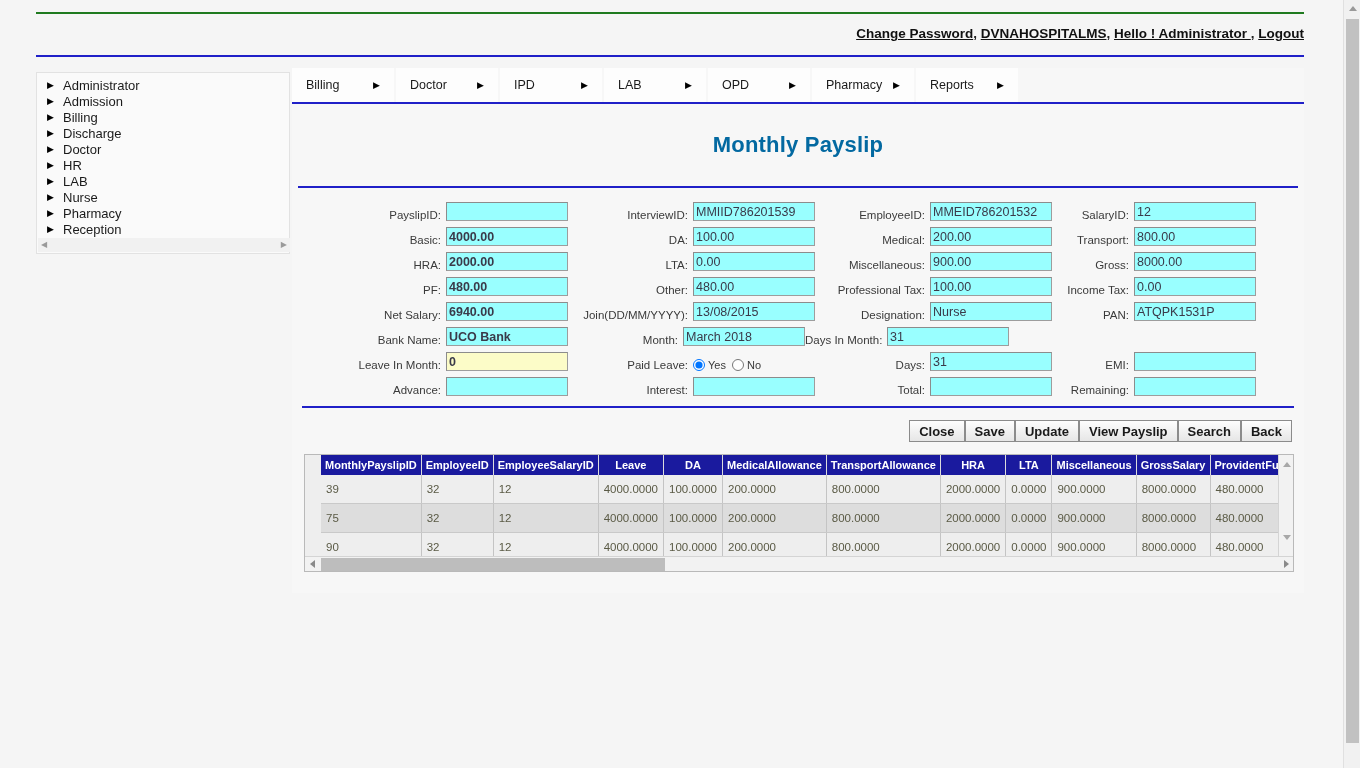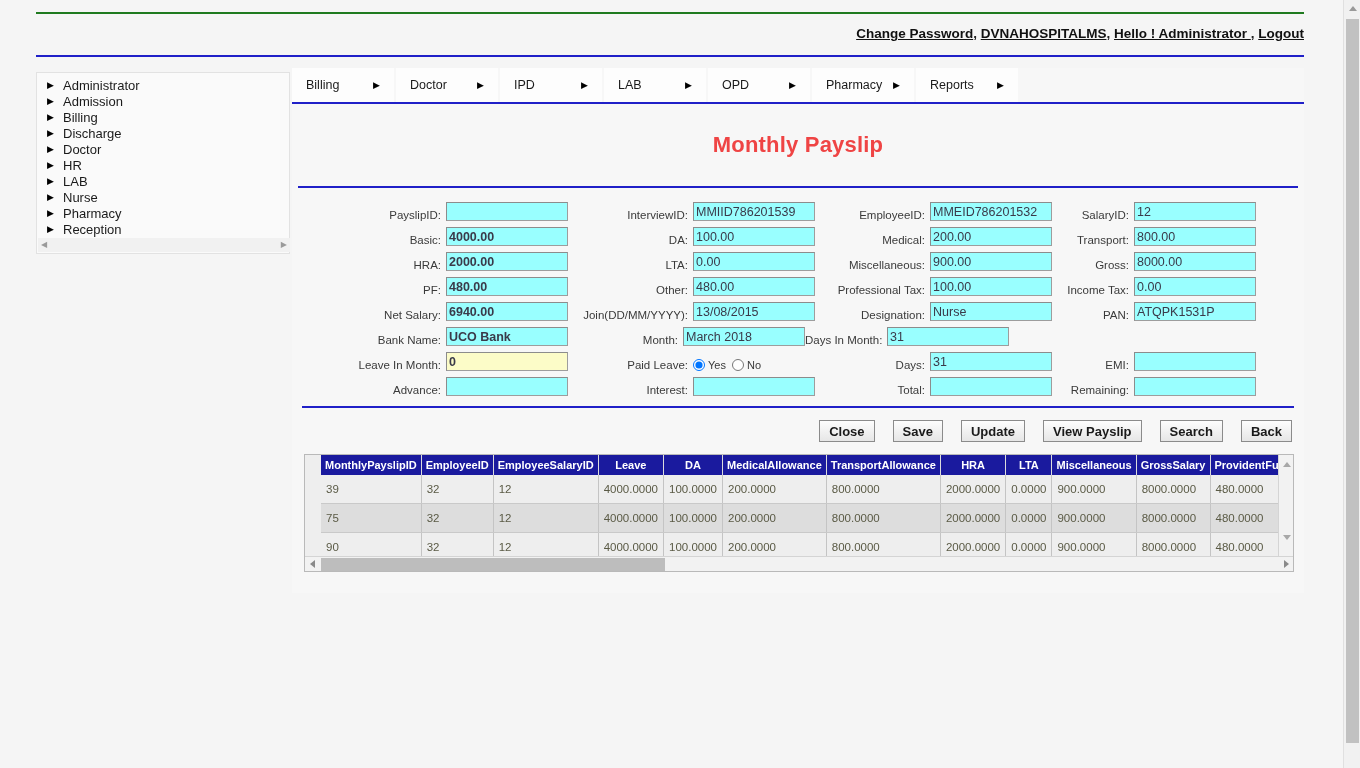--- a/index.html
+++ b/index.html
@@ -111,21 +111,21 @@
     font-size: 12.5px; color: #1a1a1a;
     cursor: default;
   }
   .menu-item .m-label { font-weight: normal; }
   .menu-item .m-arrow { font-size: 9px; color: #000; }
 
   
   .page-title {
     text-align: center;
     font-size: 22px; font-weight: bold;
-    color: #ef4444;
+    color: #0369a1;
     margin: 28px 0 0 0;
     letter-spacing: 0.2px;
   }
   .title-rule {
     margin: 28px 6px 0 6px;
     height: 2px; background: #2020c8;
   }
 
   
   .form-area { padding: 8px 4px 0 4px; }
@@ -177,21 +177,21 @@
   .radio-group input { margin: 0; width: 12px; height: 12px; }
 
   .form-rule {
     margin: 10px 6px 0 6px;
     height: 2px; background: #2020c8;
   }
 
   
   .btn-row {
     display: flex; justify-content: flex-end;
-    gap: 18px;
+    gap: 0;
     padding: 12px 8px 0 0;
   }
   .btn {
     height: 22px;
     padding: 0 9px;
     background: linear-gradient(#fdfdfd, #e6e6e6);
     border: 1px solid #8b8b8b;
     font-family: "Liberation Sans", sans-serif;
     font-size: 13px; font-weight: bold;
     color: #1a1a1a;

